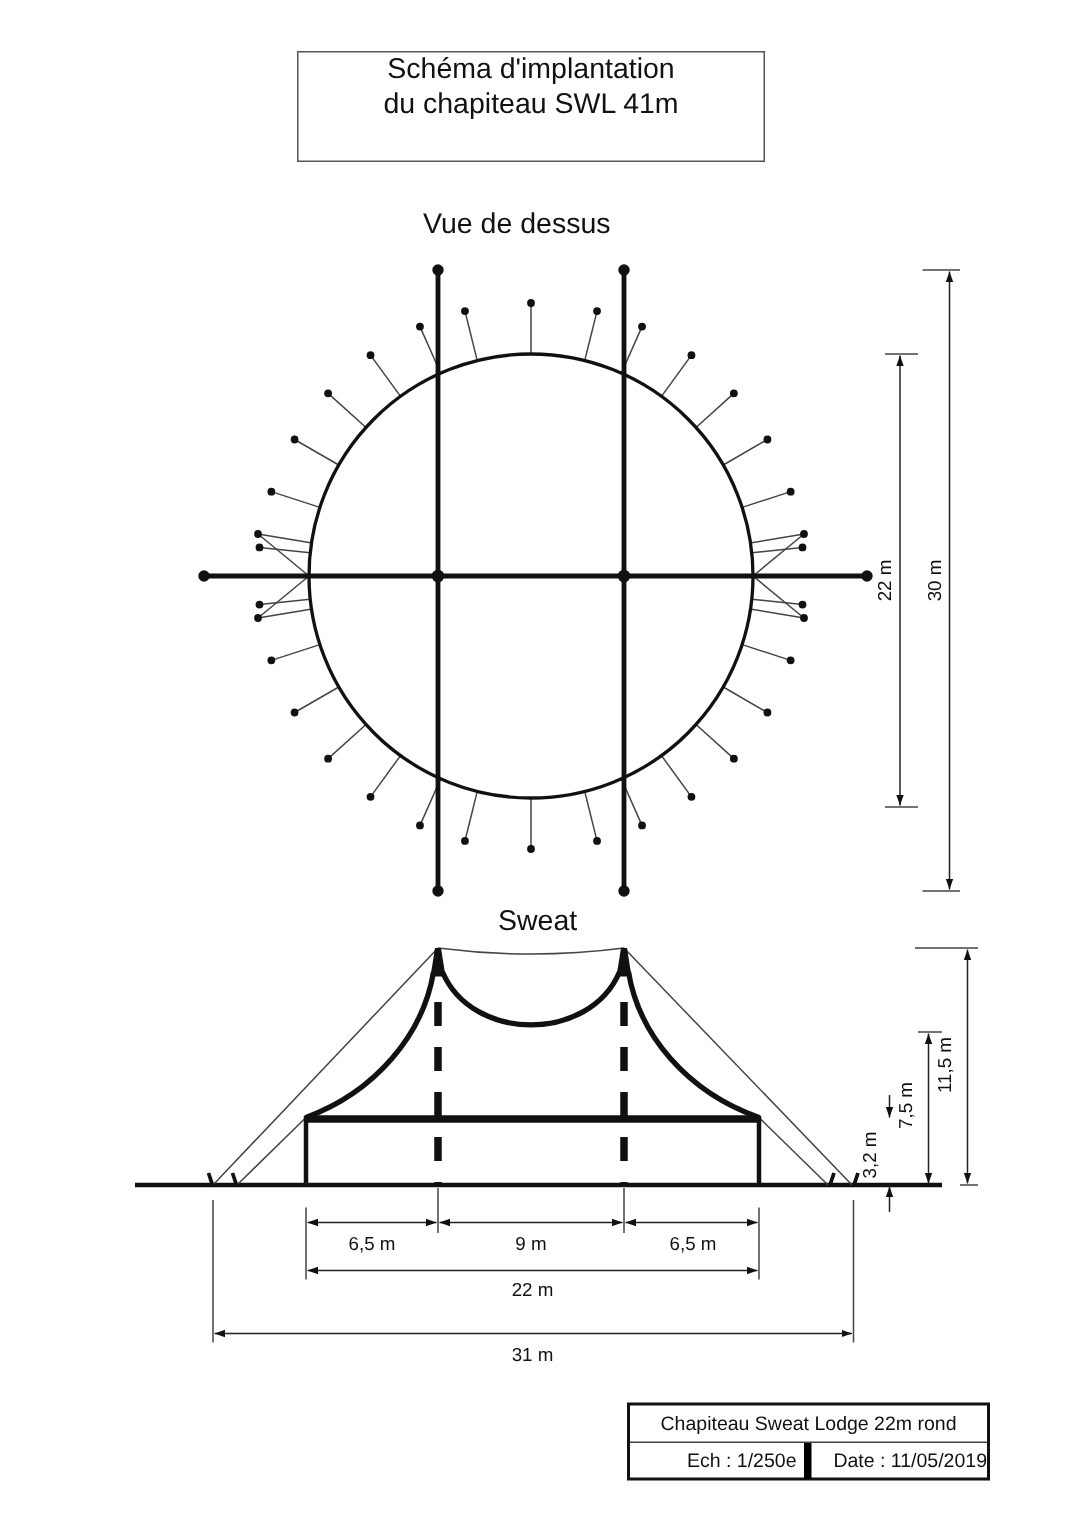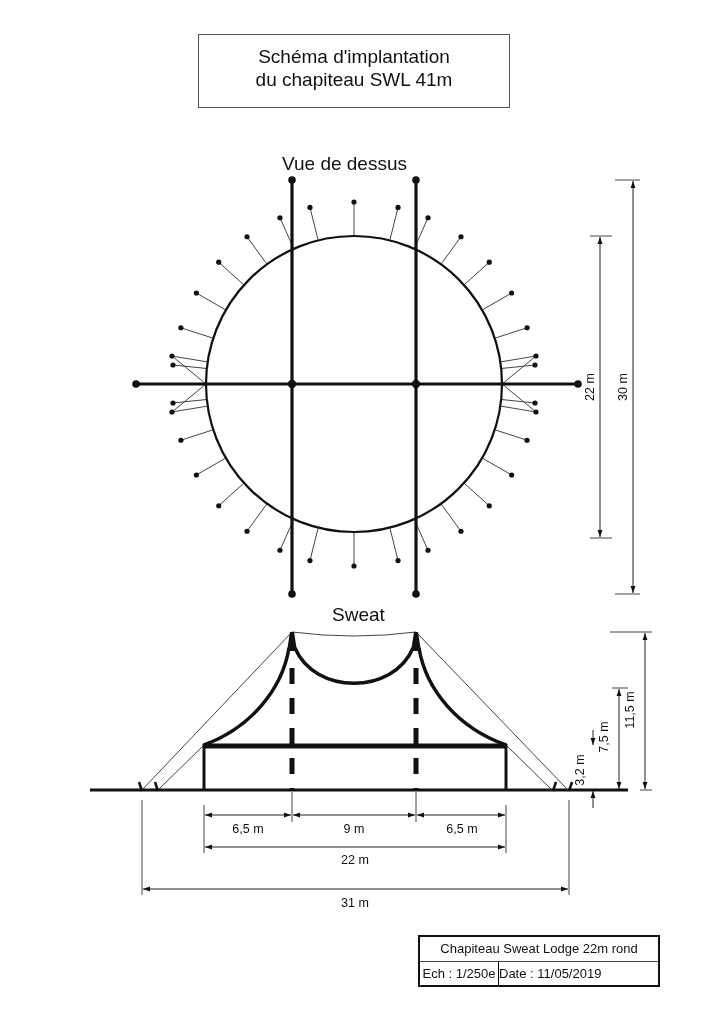--- a/index.html
+++ b/index.html
@@ -1,40 +1,40 @@
 <!DOCTYPE html>
 <html><head>
 <meta charset="utf-8">
 <style>
   html, body { margin: 0; padding: 0; background: #ffffff; }
   body { width: 724px; height: 1024px; position: relative; overflow: hidden;
          font-family: "Liberation Sans", sans-serif; color: #111; }
   .title-box { position: absolute; left: 198px; top: 34px; width: 312px; height: 74px;
                border: 1.5px solid #555; box-sizing: border-box; text-align: center;
-               font-size: 19px; line-height: 23px; padding-top: 10px; }
+               font-size: 19px; line-height: 23px; }
   .title-box span { display: block; }
   .label { position: absolute; font-size: 19px; white-space: nowrap; }
   svg { position: absolute; left: 0; top: 0; }
   .cartouche { position: absolute; left: 418px; top: 935px; width: 242px; height: 52px;
                border: 2.5px solid #111; box-sizing: border-box; font-size: 13px; }
   .cart-row1 { height: 24px; border-bottom: 1px solid #444; text-align: center; line-height: 24px; }
   .cart-row2 { display: flex; height: 24px; line-height: 24px; }
-  .cart-row2 > div:first-child { width: 78px; border-right: 1px solid #000000; text-align: center; }
-  .cart-row2 > div:last-child { flex: 1; text-align: left; }
+  .cart-row2 > div:first-child { width: 78px; border-right: 5px solid #000000; text-align: left; padding-left: 38px; }
+  .cart-row2 > div:last-child { flex: 1; text-align: right; }
   .dimtxt { font-size: 12.5px; font-family: "Liberation Sans", sans-serif; fill: #111; }
 </style>
 </head>
 <body>
 
 <div class="title-box">
   <span>Schéma d'implantation</span>
   <span>du chapiteau SWL 41m</span>
 </div>
 
-<div class="label" style="left:282px; top:153px;">Vue de dessus</div>
+<div class="label" style="left:282px; top:139px;">Vue de dessus</div>
 <div class="label" style="left:332px; top:604px;">Sweat</div>
 
 <svg width="724" height="1024" viewBox="0 0 724 1024">
   <defs>
     <marker id="arr" viewBox="0 0 10 10" refX="10" refY="5" markerWidth="7" markerHeight="7" orient="auto-start-reverse">
       <path d="M0,1.5 L10,5 L0,8.5 z" fill="#111"></path>
     </marker>
   </defs>
 
   <g>

